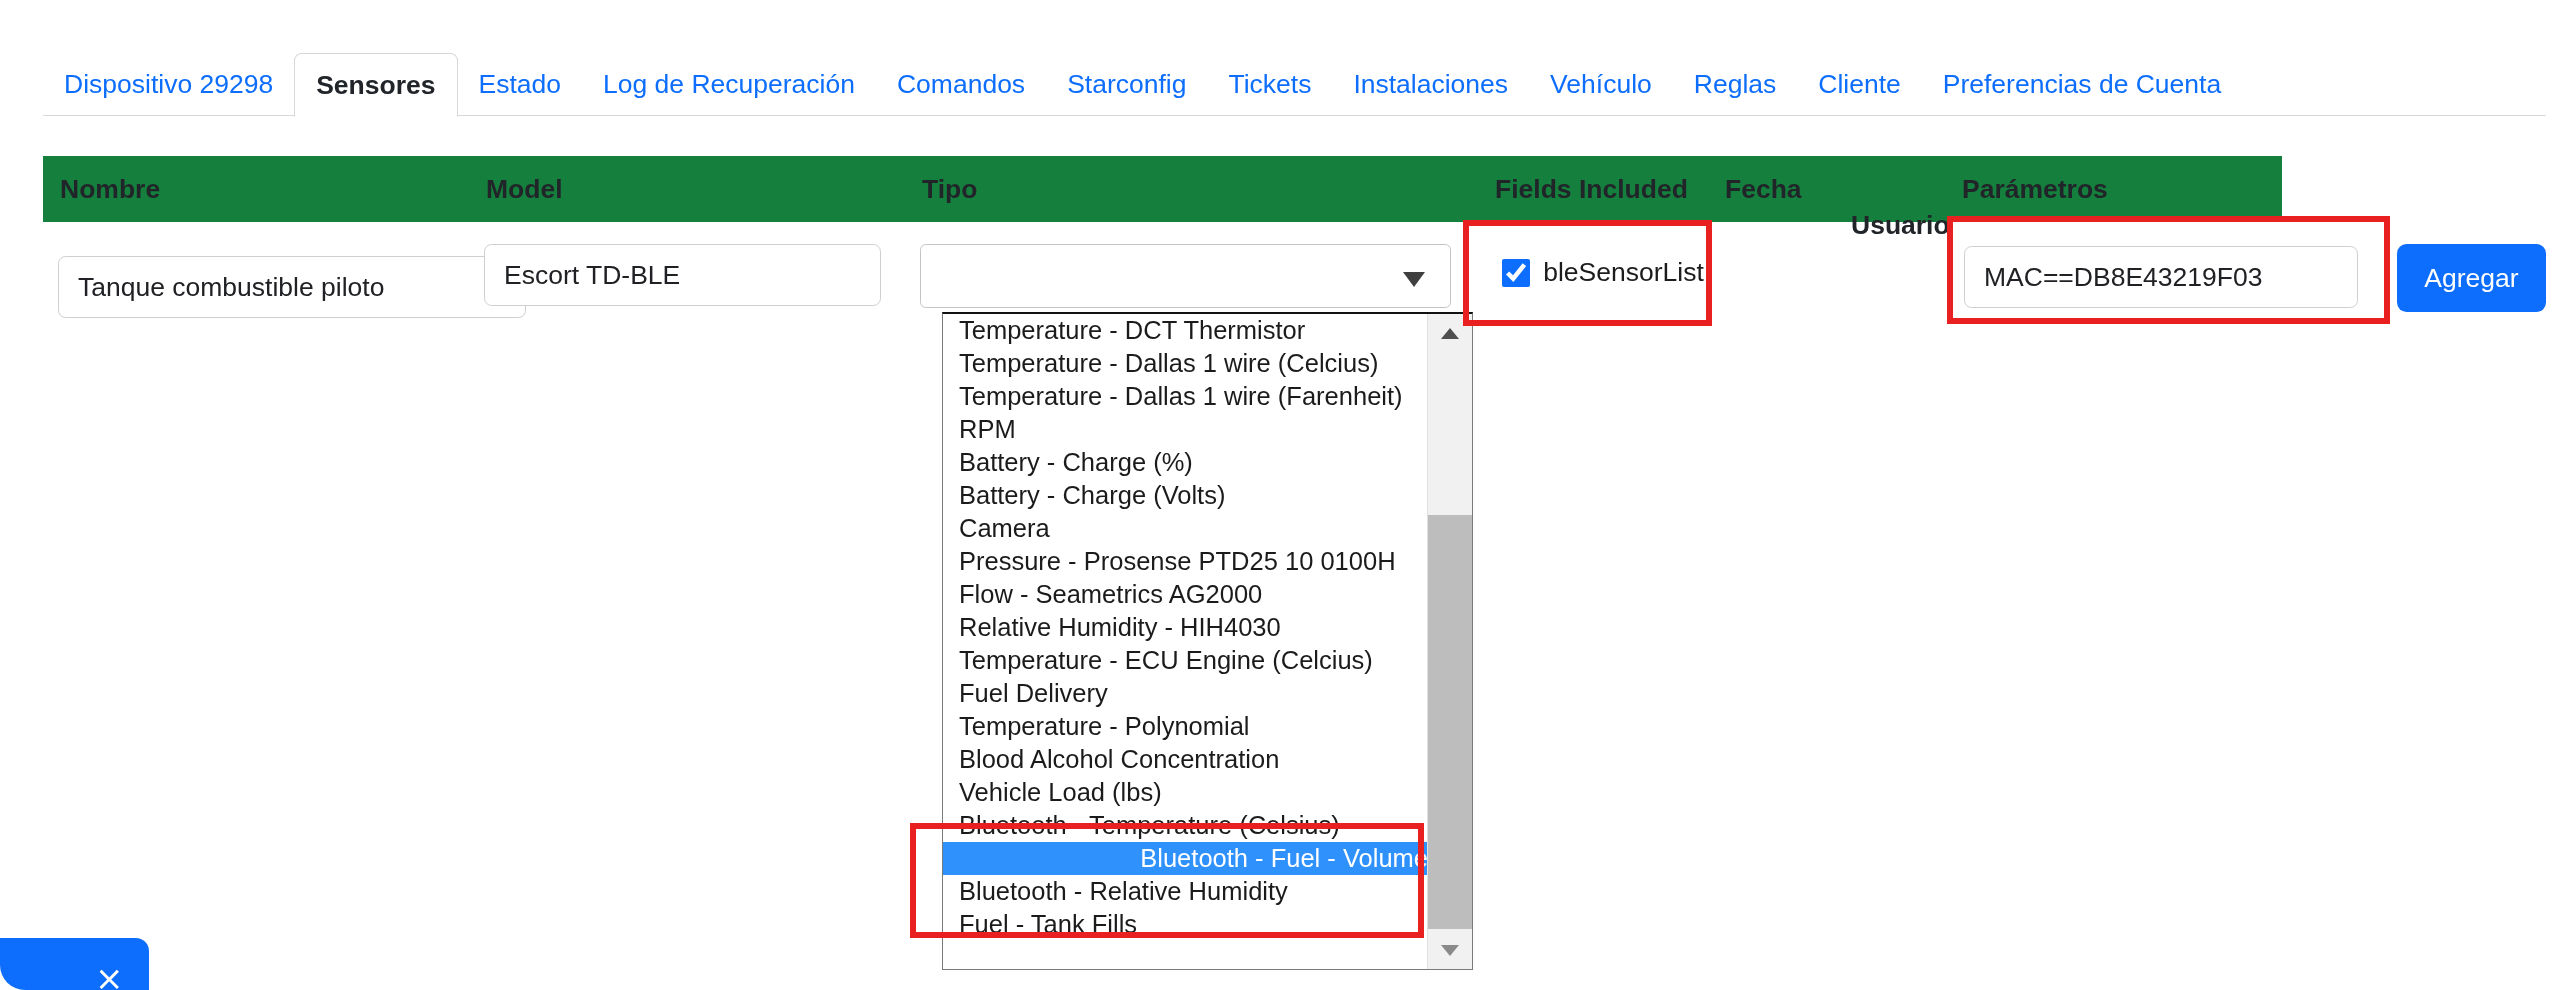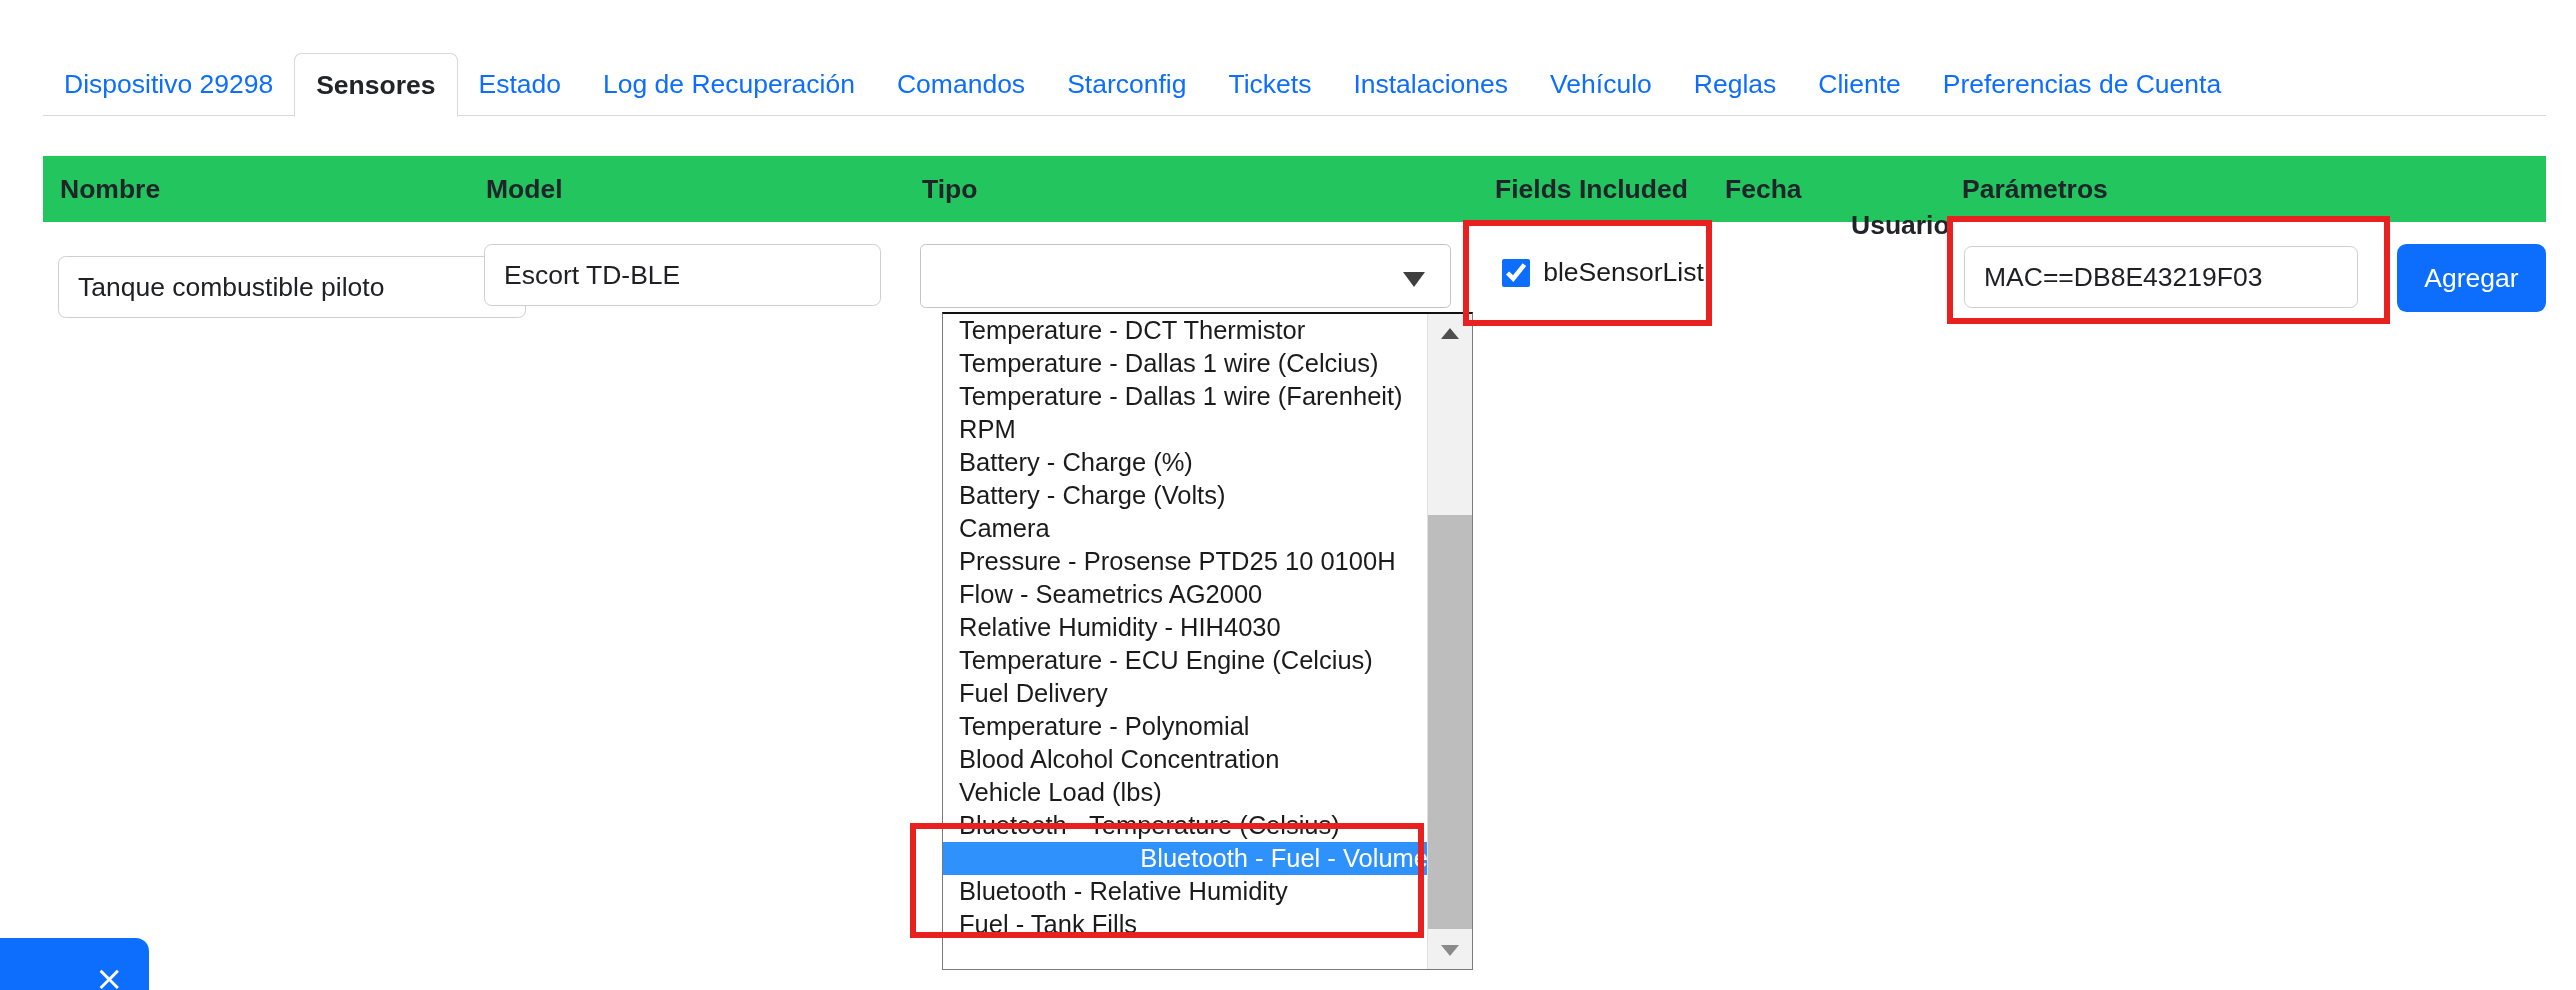--- a/index.html
+++ b/index.html
@@ -1,27 +1,27 @@
 <!DOCTYPE html>
 <html style="font-size:15px"><head>
 <meta charset="utf-8">
 <style>
   html,body{margin:0;padding:0;background:#fff;}
   .stage{position:relative;width:2576px;height:990px;background:#fff;overflow:hidden;
-         font-family:"Liberation Sans","DejaVu Sans",sans-serif;color:#212529;}
+         font-family:"Liberation Sans","DejaVu Sans",sans-serif;color:#212529;border-radius:25px;}
 
   
   .tabbar{position:absolute;left:43px;top:53px;width:2503px;display:flex;align-items:flex-end;
           border-bottom:1.9px solid #d8d8d8;}
   .tab{padding:15px 21px;font-size:26.5px;color:#0d6efd;cursor:pointer;white-space:nowrap;line-height:32px;}
   .tab.active{background:#fff;border:0.9px solid #d8d8d8;border-bottom:1.9px solid #fff;margin-bottom:-1.9px;
               border-radius:7.6px 7.6px 0 0;color:#212529;font-weight:bold;}
 
   
-  .thead{position:absolute;left:43px;top:156px;width:2503px;height:66px;background:#22c55e;}
+  .thead{position:absolute;left:43px;top:156px;width:2239px;height:66px;background:#15803d;}
   .thead .col{position:absolute;top:0;height:66px;line-height:66px;font-size:26.5px;font-weight:bold;white-space:nowrap;}
   .col-nombre{left:17px;} .col-model{left:443px;} .col-tipo{left:879px;}
   .col-fields{left:1452px;} .col-fecha{left:1682px;} .col-usuario{left:1808px;margin-top:36px;} .col-params{left:1919px;}
 
   
   .txt{position:absolute;box-sizing:border-box;height:62px;border:1.9px solid #cfcfcf;border-radius:7.6px;
        font-family:inherit;font-size:26.5px;color:#202124;padding:0 19px;outline:none;background:#fff;}
   .in-nombre{left:58px;top:256px;width:468px;}
   .in-model{left:484px;top:244px;width:397px;}
   .in-params{left:1964px;top:246px;width:394px;}

